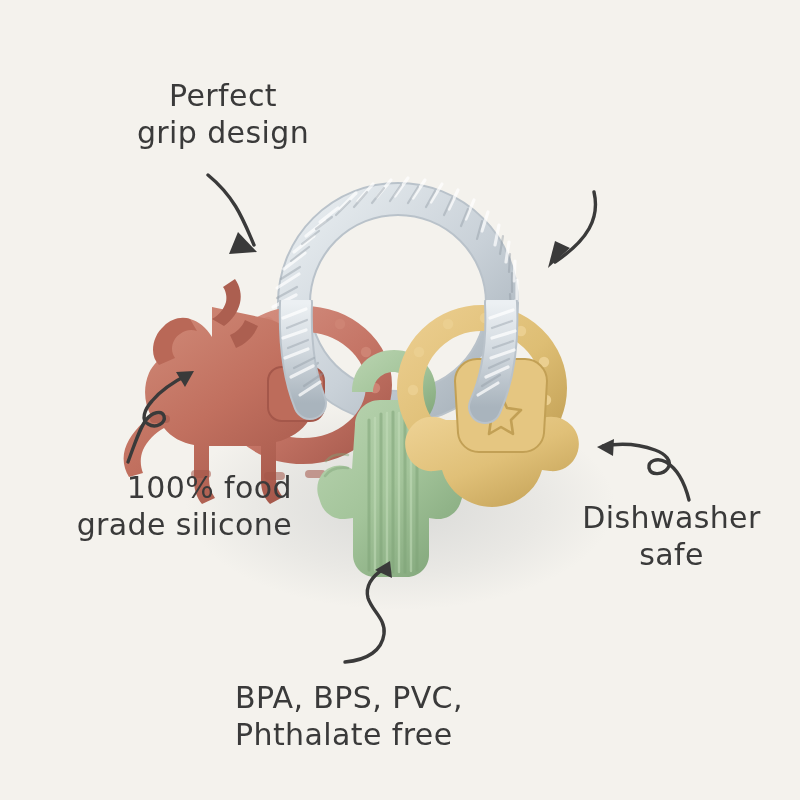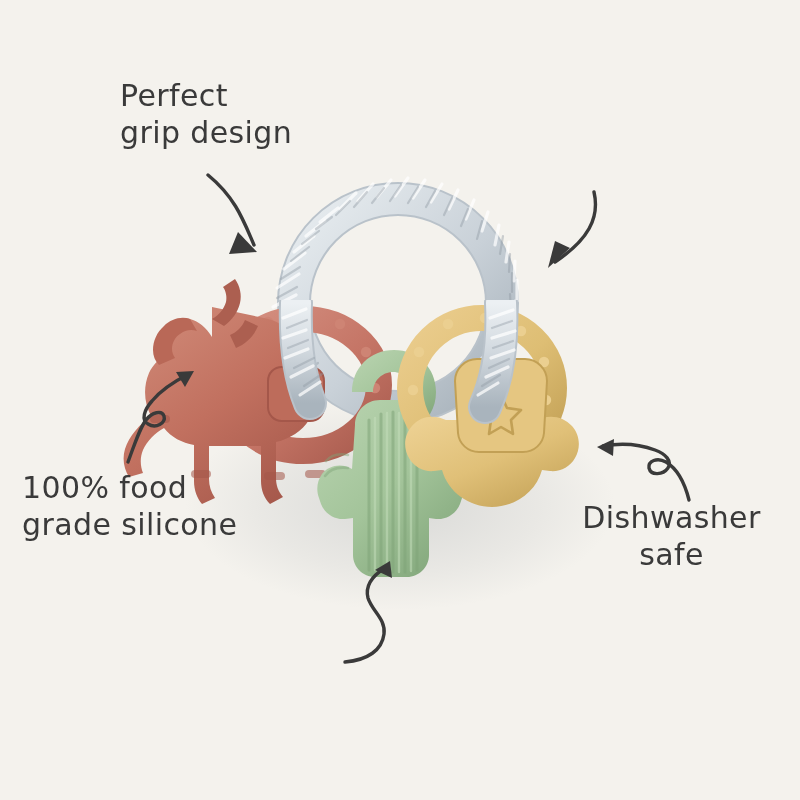--- a/index.html
+++ b/index.html
@@ -16,23 +16,23 @@
   .callout {
     position:absolute;
     color:#3A3A3A;
     font-family:"DejaVu Sans", sans-serif;
     font-size:30px;
     line-height:1.22;
     letter-spacing:0.4px;
     white-space:pre-line;
     font-weight:400;
   }
-  .ca-perfect   { left:120px;  top:78px;  width:230px; }
+  .ca-perfect   { left:108px;  top:78px;  width:230px; text-align:center; }
   .ca-motor     { left:540px;  top:98px;  width:225px; text-align:center; }
-  .ca-silicone  { left:22px;   top:470px; width:270px; text-align:left; }
+  .ca-silicone  { left:22px;   top:470px; width:270px; text-align:right; }
   .ca-dish      { left:559px;  top:500px; width:225px; text-align:center; }
   .ca-bpa       { left:235px;  top:680px; width:300px; text-align:left; }
 
   .arrow-layer, .product-layer {
     position:absolute; left:0; top:0; width:800px; height:800px;
     pointer-events:none;
   }
   .product-layer { pointer-events:auto; }
 </style>
 </head>
@@ -365,14 +365,16 @@
   <div class="callout ca-perfect">Perfect
 grip design</div>
 
 
   <div class="callout ca-silicone">100% food
 grade silicone</div>
 
   <div class="callout ca-dish">Dishwasher
 safe</div>
 
+  <div class="callout ca-bpa">BPA, BPS, PVC,
+Phthalate free</div>
 
 </div>
 
 </body></html>

